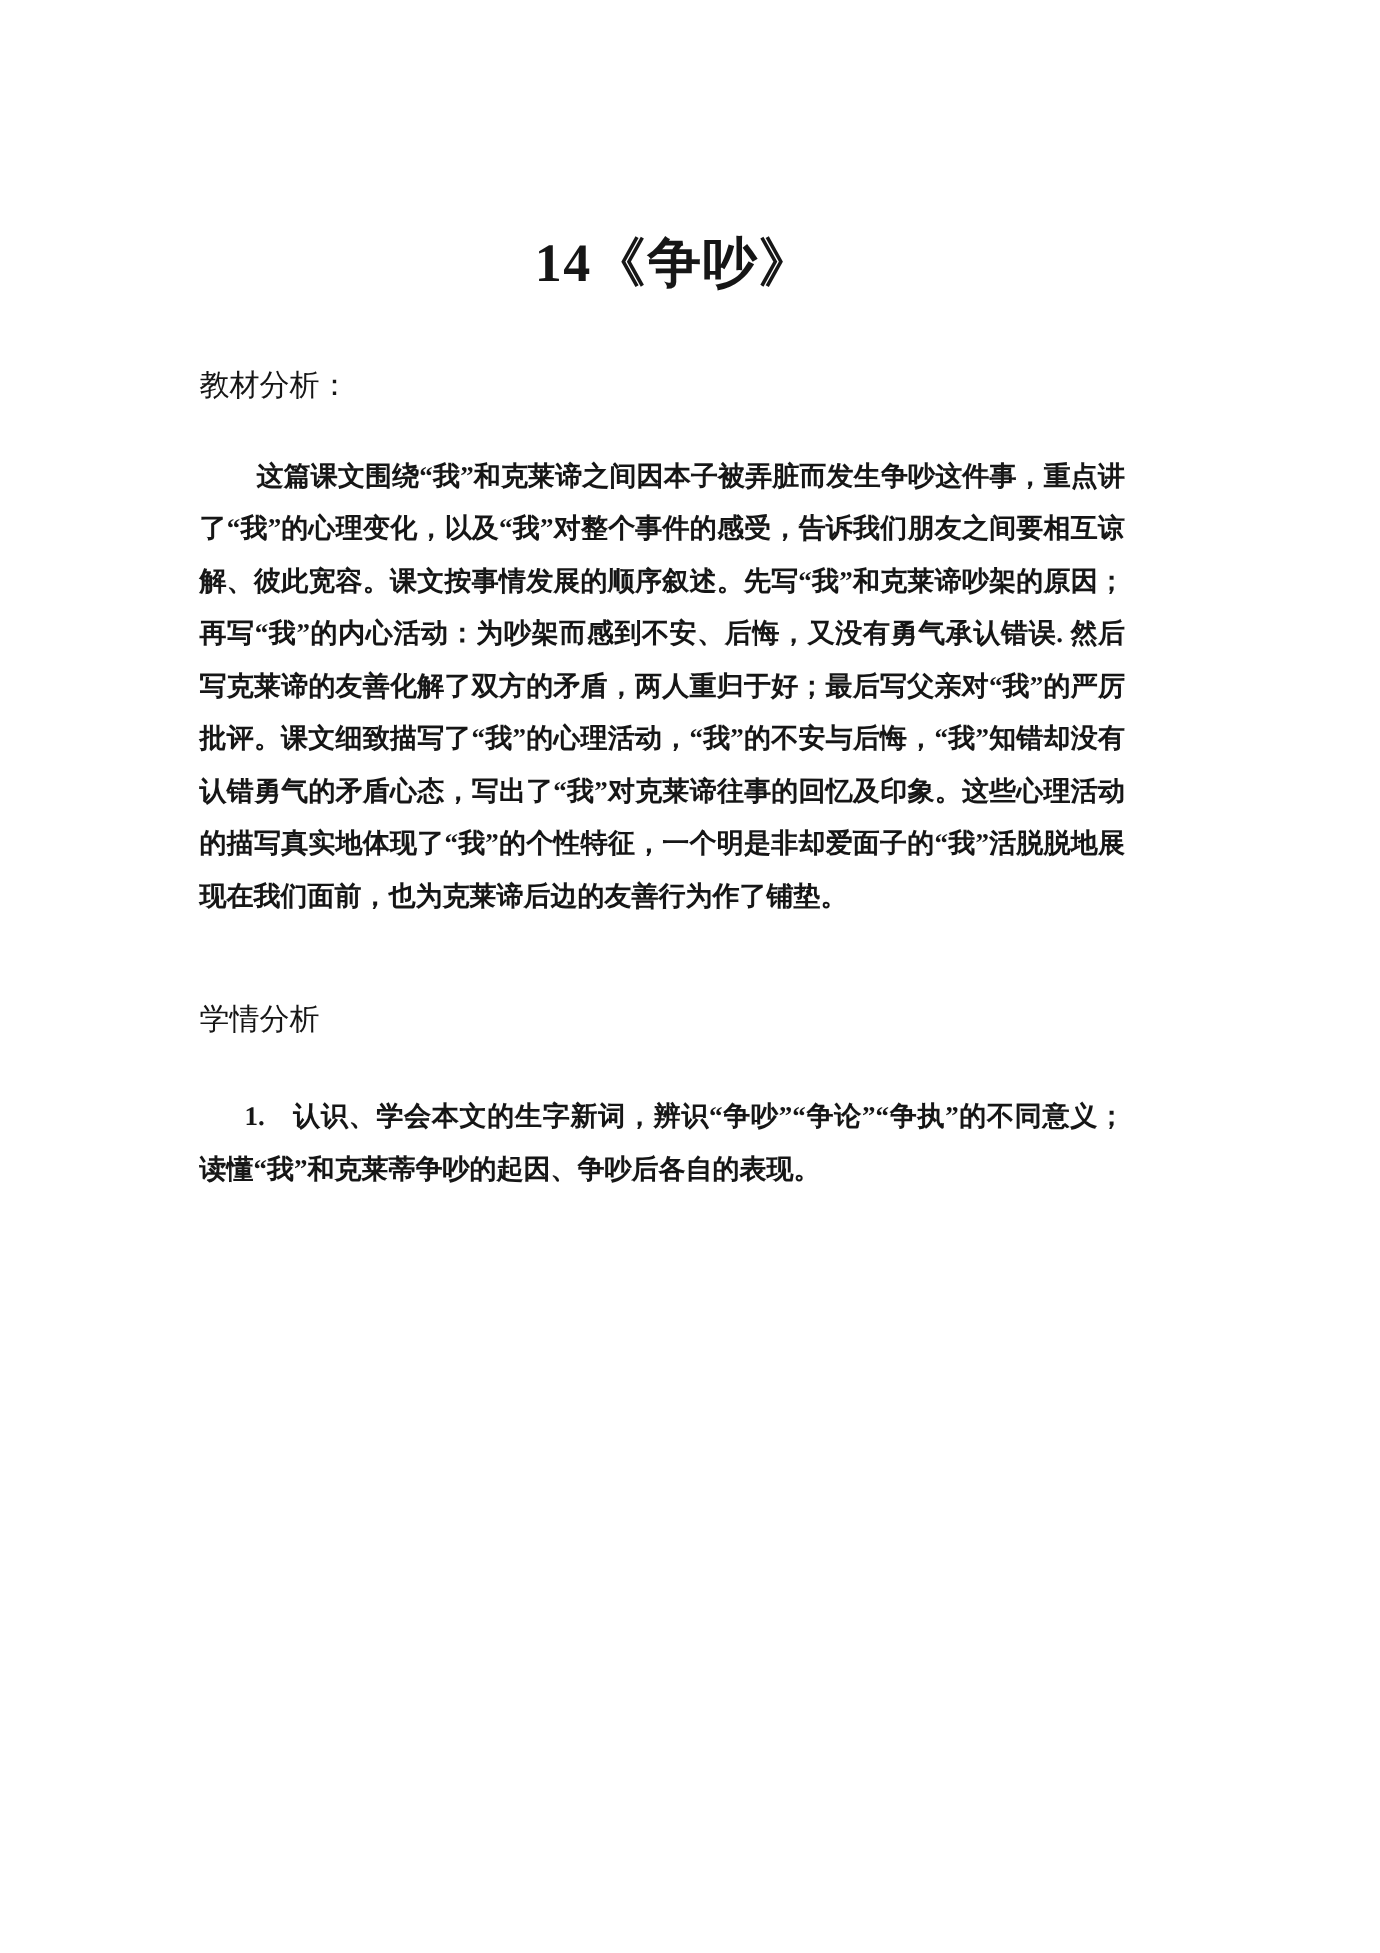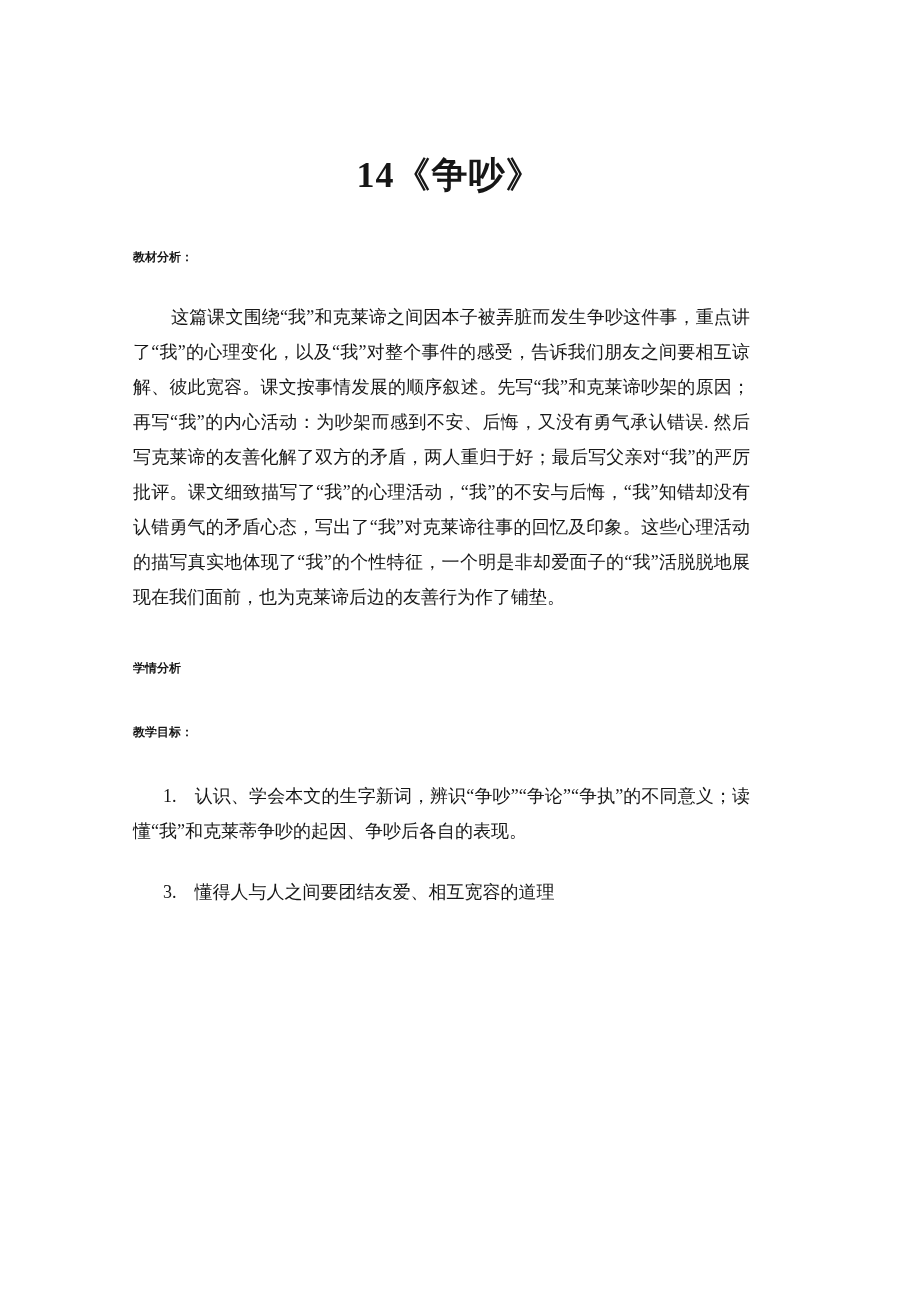--- a/index.html
+++ b/index.html
@@ -22,58 +22,57 @@
     font-family: "Liberation Serif", "DejaVu Serif", serif;
     font-size: 36px;
     font-weight: bold;
     line-height: 50px;
     text-align: center;
     margin: 0;
     letter-spacing: 1px;
   }
   .section-heading {
     font-family: "Liberation Sans", "DejaVu Sans", sans-serif;
-    font-size: 12px;
-    font-weight: bold;
+    font-size: 20px;
+    font-weight: normal;
     line-height: 26px;
     margin: 44px 0 0 0;
   }
   .body-para {
     font-family: "Liberation Serif", "DejaVu Serif", serif;
     font-size: 18px;
     line-height: 35px;
     text-align: justify;
     text-justify: inter-character;
     margin: 30px 16px 0 0;
+    font-weight: bold;
   }
   .first-indent { text-indent: 38px; }
   .objective    { text-indent: 30px; }
   .emphasis-large {
     font-size: 21px;
   }
-  .mt-learner   { margin-top: 40px; }
+  .mt-learner   { margin-top: 52px; }
   .mt-para2     { margin-top: 30px; }
   .mt-objectives{ margin-top: 38px; }
   .mt-item1     { margin-top: 34px; }
   .mt-item      { margin-top: 26px; }
 </style>
 </head>
 <body>
 
 <div class="page">
 
   <h1 class="doc-title">14《争吵》</h1>
 
   <h2 class="section-heading">教材分析：</h2>
 
   <p class="body-para first-indent">这篇课文围绕“我”和克莱谛之间因本子被弄脏而发生争吵这件事，重点讲了“我”的心理变化，以及“我”对整个事件的感受，告诉我们朋友之间要相互谅解、彼此宽容。课文按事情发展的顺序叙述。先写“我”和克莱谛吵架的原因；再写“我”的内心活动：为吵架而感到不安、后悔，又没有勇气承认错误. 然后写克莱谛的友善化解了双方的矛盾，两人重归于好；最后写父亲对“我”的严厉批评。课文细致描写了“我”的心理活动，“我”的不安与后悔，“我”知错却没有认错勇气的矛盾心态，写出了“我”对克莱谛往事的回忆及印象。这些心理活动的描写真实地体现了“我”的个性特征，一个明是非却爱面子的“我”活脱脱地展现在我们面前，也为克莱谛后边的友善行为作了铺垫。</p>
 
   <h2 class="section-heading mt-learner">学情分析</h2>
 
 
-  <h2 class="section-heading mt-objectives">教学目标：</h2>
 
   <p class="body-para objective mt-item1">1.　认识、学会本文的生字新词，辨识“争吵”“争论”“争执”的不同意义；读懂“我”和克莱蒂争吵的起因、争吵后各自的表现。</p>
 
 
-  <p class="body-para objective mt-item">3.　懂得人与人之间要团结友爱、相互宽容的道理</p>
 
 </div>
 
 </body></html>

